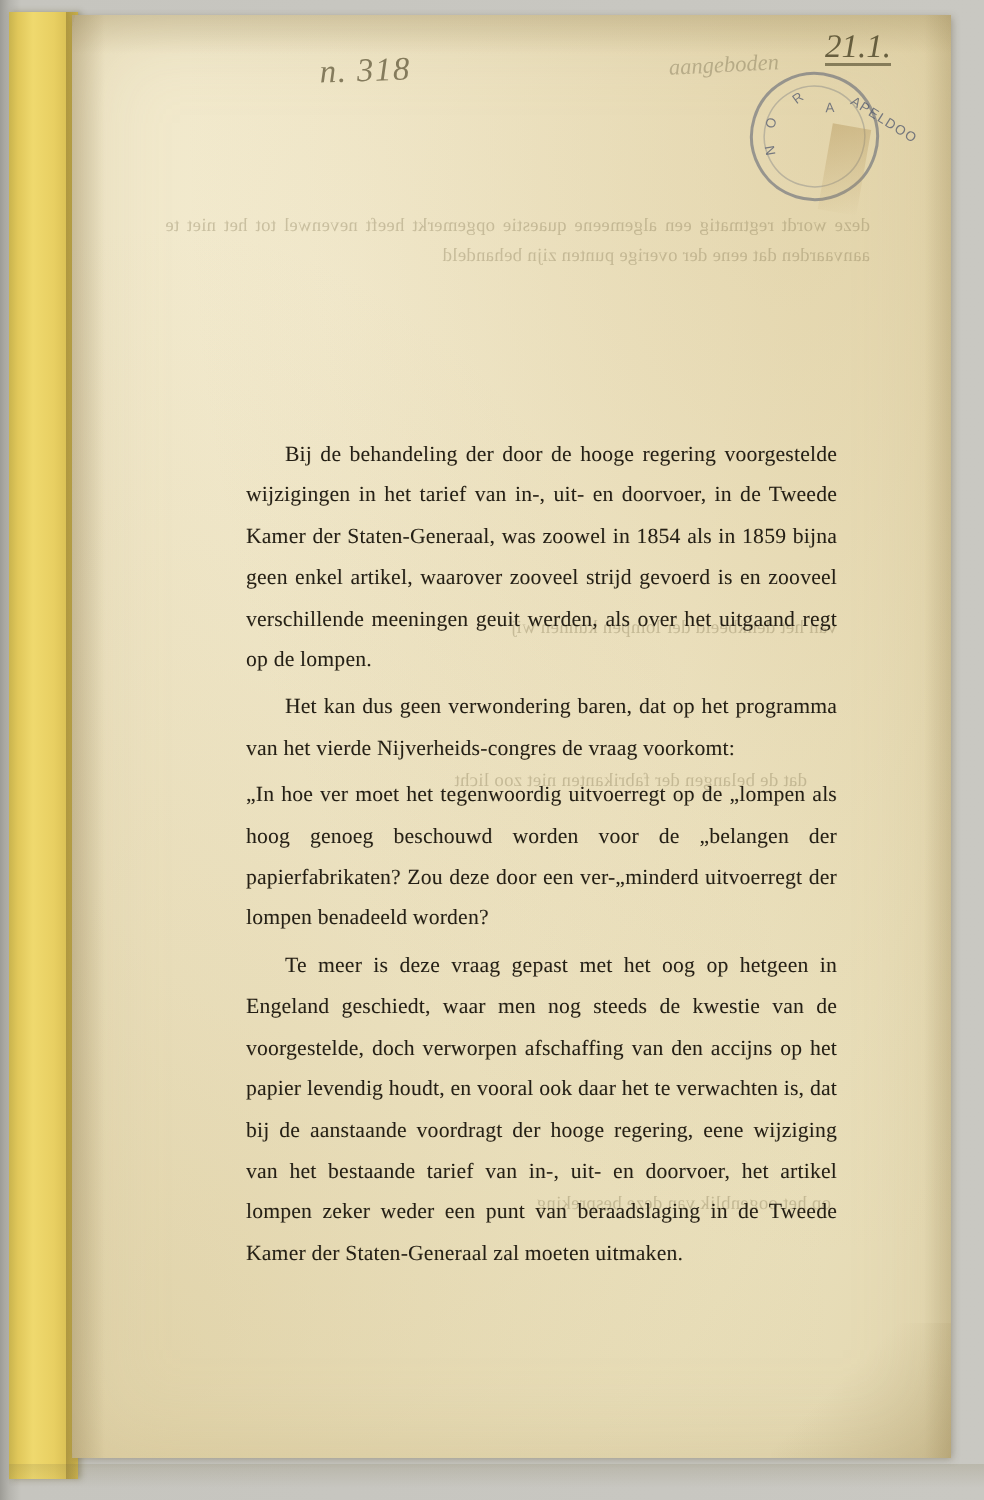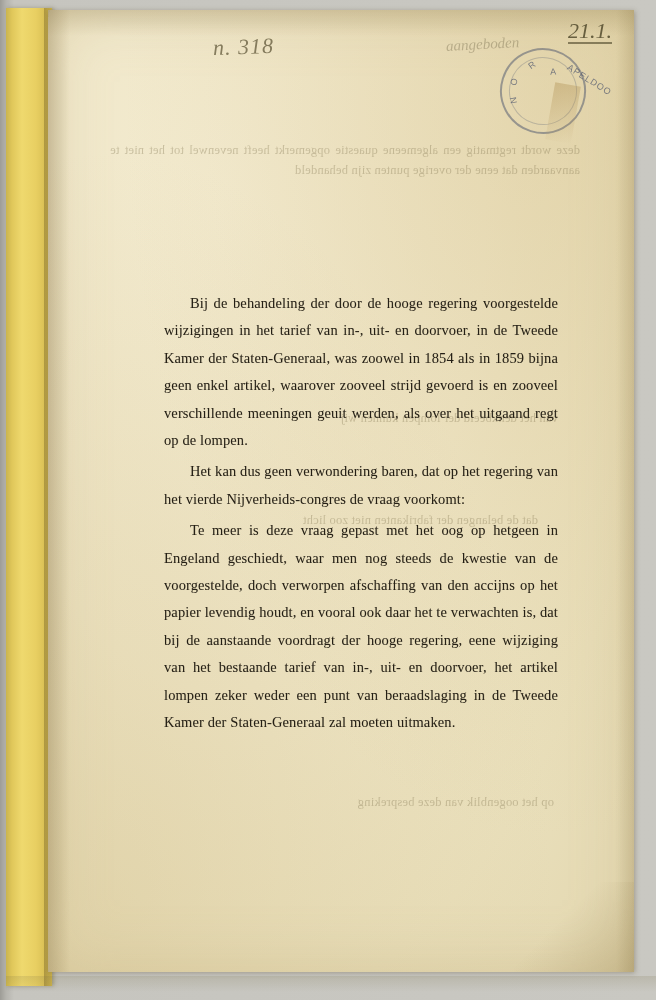--- a/index.html
+++ b/index.html
@@ -134,21 +134,21 @@
     opacity: 0.72;
   }
   .hand-faint {
     left: 398px;
     top: 26px;
     font-size: 15px;
     opacity: 0.33;
     transform: rotate(-3deg);
   }
   .hand-number {
-    right: 22px;
+    right: 40px;
     top: 8px;
     font-size: 22px;
     color: #4a4326;
     opacity: 0.8;
   }
   .hand-number .underline {
     display: block;
     height: 2px;
     background: #4a4326;
     opacity: 0.75;
@@ -283,19 +283,20 @@
         <span class="s2">O</span>
         <span class="s3">R</span>
         <span class="s4">A</span>
         <span class="s5">APELDOO</span>
       </div>
     </div>
     <div class="stamp-smudge"></div>
 
     <div class="body-text">
       <p>Bij de behandeling der door de hooge regering voorgestelde wijzigingen in het tarief van in-, uit- en doorvoer, in de Tweede Kamer der Staten-Generaal, was zoowel in 1854 als in 1859 bijna geen enkel artikel, waarover zooveel strijd gevoerd is en zooveel verschillende meeningen geuit werden, als over het uitgaand regt op de lompen.</p>
-      <p>Het kan dus geen verwondering baren, dat op het regering van het vierde Nijverheids-congres de vraag voorkomt:</p>
+      <p>Het kan dus geen verwondering baren, dat op het programma van het vierde Nijverheids-congres de vraag voorkomt:</p>
+      <p class="quote">„In hoe ver moet het tegenwoordig uitvoerregt op de „lompen als hoog genoeg beschouwd worden voor de „belangen der papierfabrikaten? Zou deze door een ver-„minderd uitvoerregt der lompen benadeeld worden?</p>
       <p>Te meer is deze vraag gepast met het oog op hetgeen in Engeland geschiedt, waar men nog steeds de kwestie van de voorgestelde, doch verworpen afschaffing van den accijns op het papier levendig houdt, en vooral ook daar het te verwachten is, dat bij de aanstaande voordragt der hooge regering, eene wijziging van het bestaande tarief van in-, uit- en doorvoer, het artikel lompen zeker weder een punt van beraadslaging in de Tweede Kamer der Staten-Generaal zal moeten uitmaken.</p>
     </div>
 
     <div class="crease"></div>
   </div>
 </div>
 
 </body></html>

